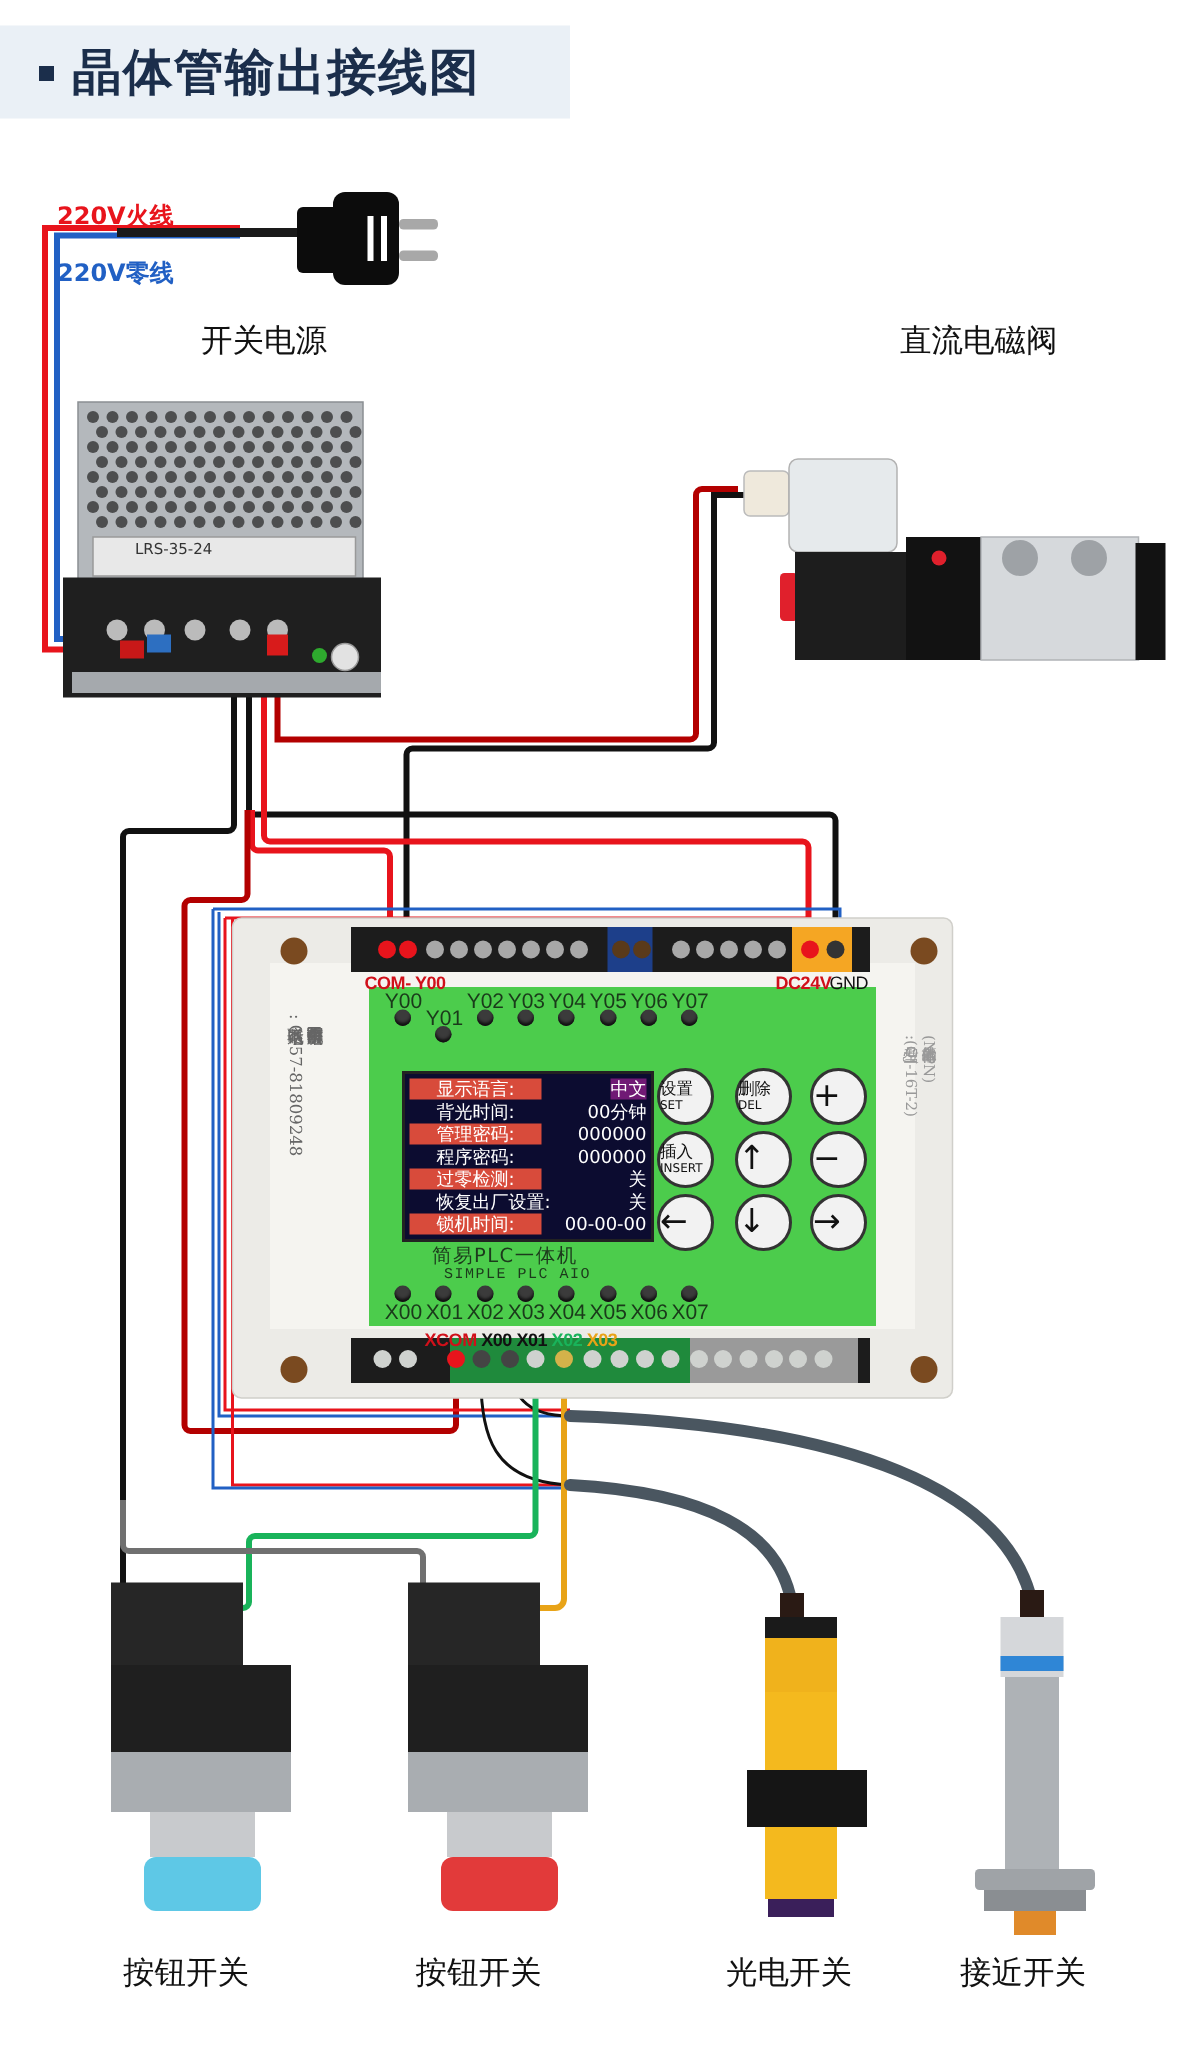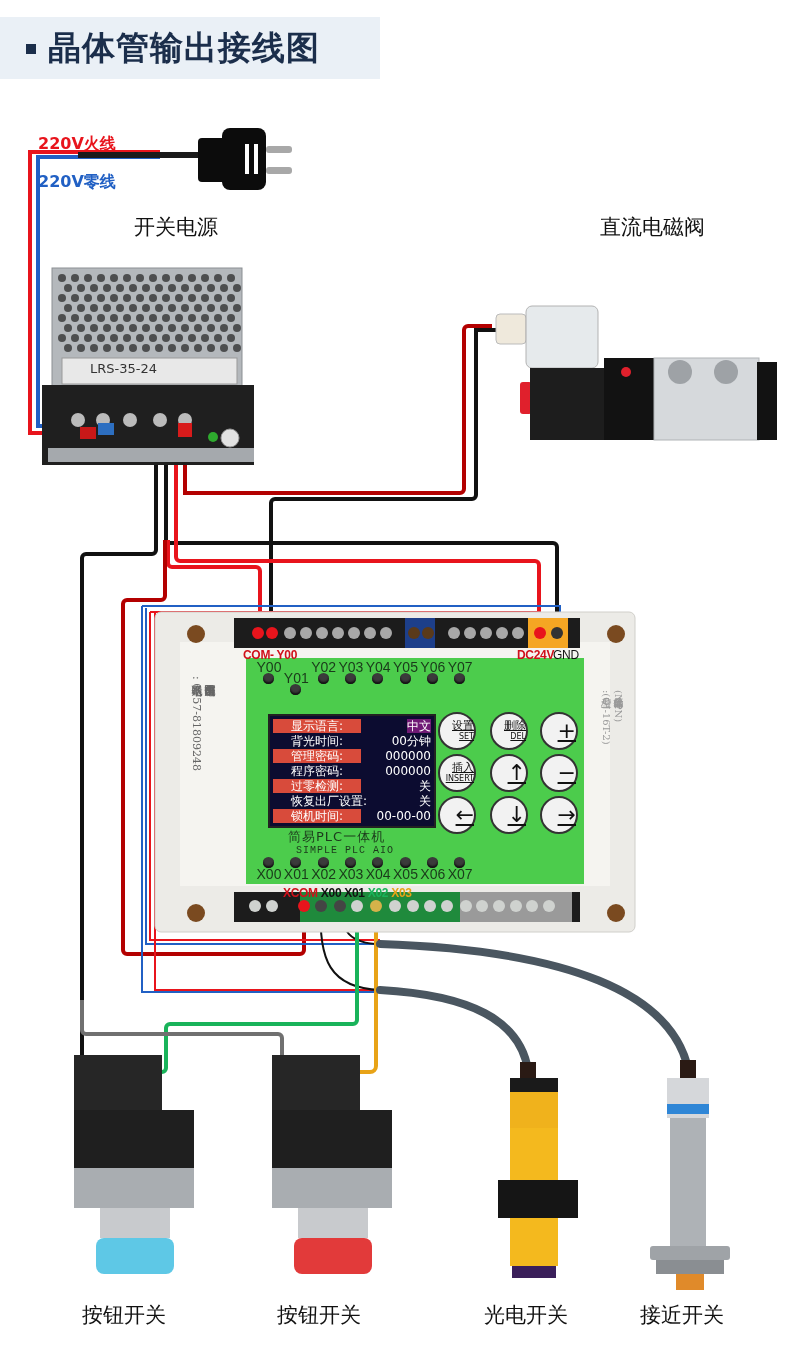--- a/index.html
+++ b/index.html
@@ -13,21 +13,21 @@
   svg#wires { position:absolute; left:0; top:0; }
   .term-label { font-family:"Liberation Sans", sans-serif; font-weight:bold; font-size:12px; line-height:14px; letter-spacing:-0.3px; }
   .led-label { font-family:Liberation Sans, sans-serif; font-size:14px; color:#1a3a1a; line-height:10px; width:26px; text-align:center; }
   .led { width:11px; height:11px; border-radius:50%; background:#3b3b3b; box-shadow: inset 0 -2px 2px #111; }
   #lcd { left:268px; top:714px; width:164px; height:110px; background:#0c0c30; border:2px solid #222; font-family:"DejaVu Sans", sans-serif; font-size:12px; color:#fff; }
   .lcd-row { position:absolute; left:3px; right:3px; height:14px; line-height:14px; }
   .lcd-key { position:absolute; left:0; padding:0 18px; }
   .lcd-key.hl { background:#d84b3b; }
   .lcd-val { position:absolute; right:0; }
   .lcd-val.hl { background:#701a75; }
-  .key { position:absolute; width:38px; height:38px; border-radius:50%; background:#f2f2f2; border:2px solid #333; box-sizing:border-box; text-align:right; color:#111;text-decoration:underline; }
+  .key { position:absolute; width:38px; height:38px; border-radius:50%; background:#f2f2f2; border:2px solid #333; box-sizing:border-box; text-align:left; color:#111; }
   .key .k1 { font-size:11px; line-height:12px; margin-top:6px; display:block; }
   .key .k2 { font-size:8px; line-height:10px; display:block; }
   .key .ar { font-size:22px; line-height:34px; display:block; }
   .device-caption { font-size:21px; color:#111; line-height:26px; }
   .side-text { writing-mode: vertical-rl; font-family:"DejaVu Serif", serif; color:#666; }
 </style>
 </head>
 <body>
 
 <div class="abs" id="title-bar"></div>
@@ -308,21 +308,21 @@
     <rect x="650" y="1246" width="80" height="14" rx="3" fill="#9fa3a7"></rect>
     <rect x="656" y="1260" width="68" height="14" fill="#8a8e92"></rect>
     <rect x="676" y="1274" width="28" height="16" fill="#e08a2a"></rect>
   </g>
 </svg>
 
 <div class="abs wire-label" style="left:38px;top:134px;color:#e8141c">220V火线</div>
 <div class="abs wire-label" style="left:38px;top:172px;color:#2160c4">220V零线</div>
 <div class="abs label-lg" style="left:134px;top:214px">开关电源</div>
 <div class="abs label-lg" style="left:600px;top:214px">直流电磁阀</div>
-<div class="abs" style="left:90px;top:361px;font-size:13px;color:#333">LRS-35-24</div>
+<div class="abs" style="left:90px;top:361px;font-size:10px;color:#333">LRS-35-24</div>
 
 <div class="abs term-label" style="left:243px;top:648px;color:#d0101a">COM- Y00</div>
 <div class="abs term-label" style="left:517px;top:648px;color:#d0101a">DC24V</div>
 <div class="abs term-label" style="left:553px;top:648px;color:#111;font-weight:normal">GND</div>
 
 <div class="abs" id="out-leds" style="left:256px;top:662px">
     <div style="position: absolute; left: 0px; top: 0px;">
       <div class="led-label">Y00</div>
       <div class="led" style="margin: 1px 0px 1px 7px;"></div>
     </div>

